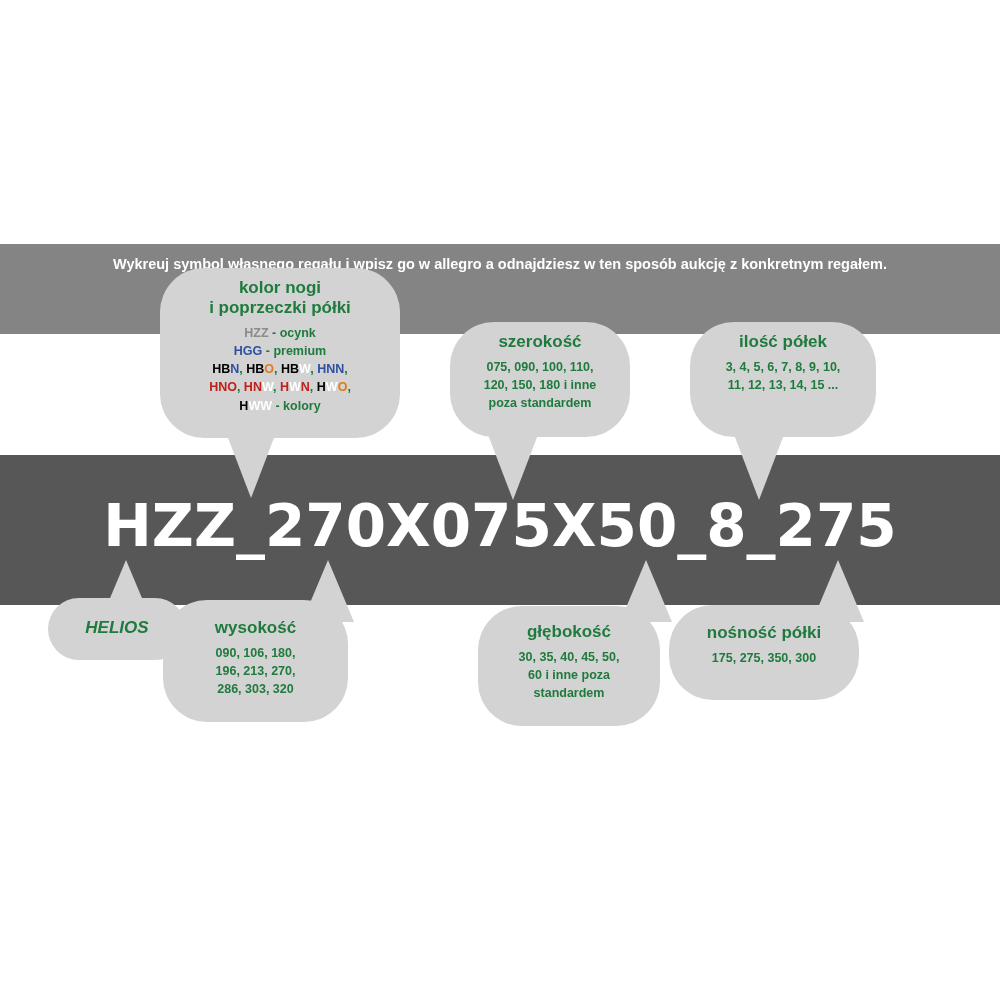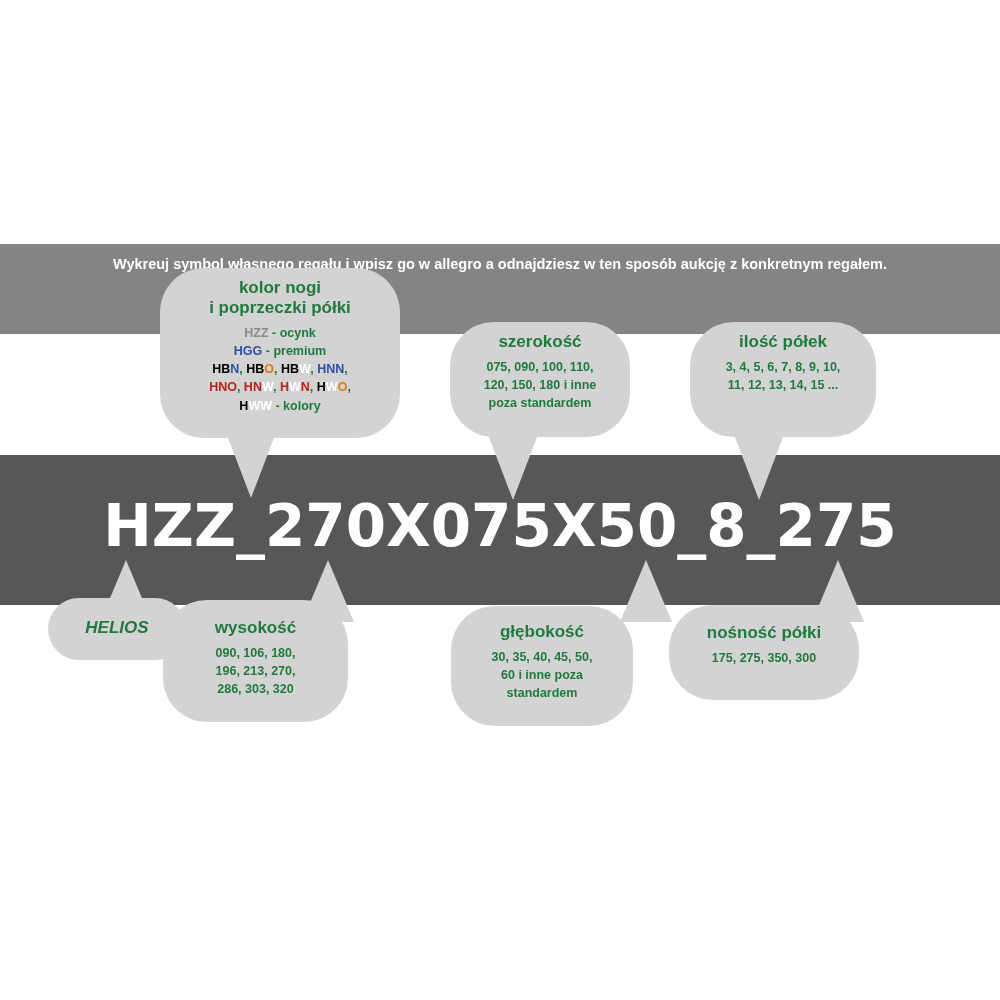--- a/index.html
+++ b/index.html
@@ -190,21 +190,21 @@
 
   <div class="bubble" style="left:163px; top:600px; width:185px; height:122px; padding-top:18px;">
     <span class="b-title">wysokość</span>
     <span class="b-body">
       <span class="legend-line">090, 106, 180,</span>
       <span class="legend-line">196, 213, 270,</span>
       <span class="legend-line">286, 303, 320</span>
     </span>
   </div>
 
-  <div class="bubble" style="left:451px; top:606px; width:182px; height:120px; padding-top:16px;">
+  <div class="bubble" style="left:478px; top:606px; width:182px; height:120px; padding-top:16px;">
     <span class="b-title">głębokość</span>
     <span class="b-body">
       <span class="legend-line">30, 35, 40, 45, 50,</span>
       <span class="legend-line">60 i inne poza</span>
       <span class="legend-line">standardem</span>
     </span>
   </div>
 
   <div class="bubble" style="left:669px; top:605px; width:190px; height:95px; padding-top:18px;">
     <span class="b-title">nośność półki</span>

